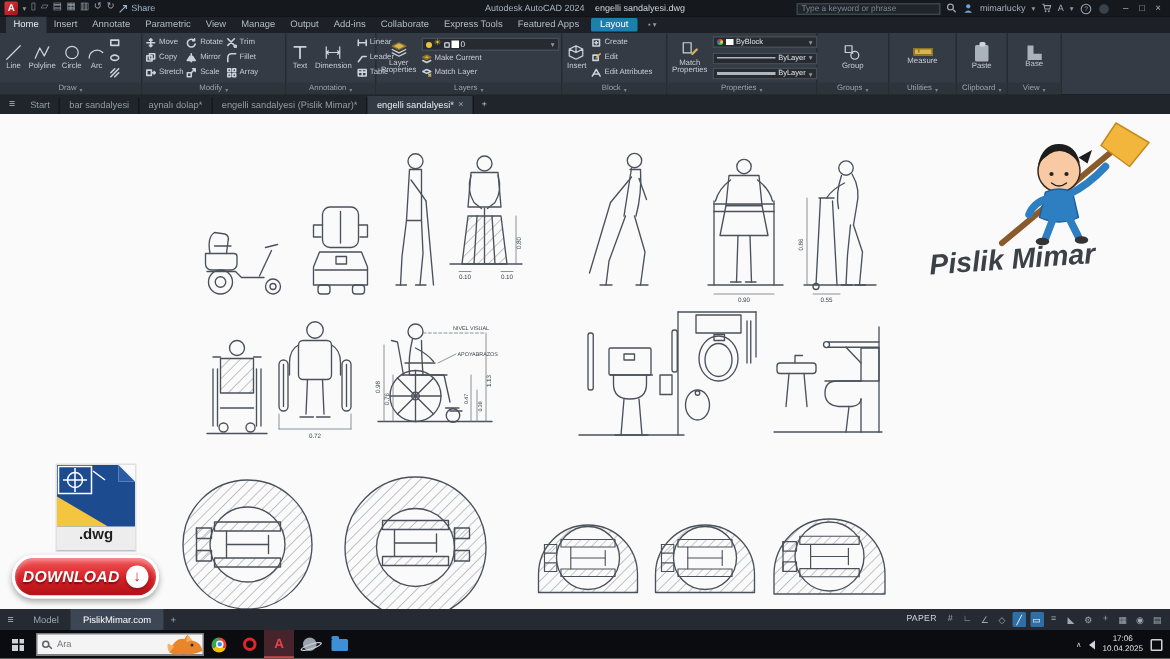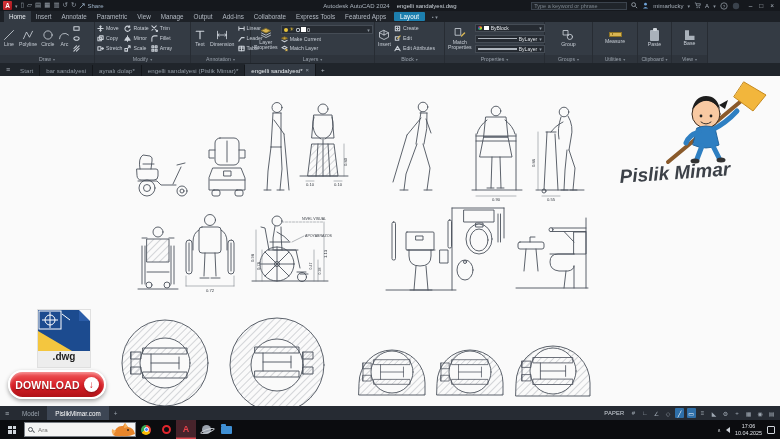--- a/index.html
+++ b/index.html
@@ -69,21 +69,21 @@
   .lbl-t{font-size:3.6px}
   .logo-t{font-size:19px;font-style:italic;font-weight:bold;fill:#3fa9e0;font-family:"DejaVu Serif",serif}
   
   .dwg-icon{position:absolute;left:38px;top:234px;width:52px;height:57px;background:#1c4b8f;box-shadow:0 0 0 1px #e0e0e0}
   .dwg-fold{position:absolute;top:0;right:0;width:0;height:0;border-top:11px solid #fafafa;border-left:11px solid #2a5ca8}
   .dwg-yellow{position:absolute;left:0;bottom:16px;width:0;height:0;border-bottom:20px solid #f4c63f;border-right:34px solid transparent}
   .dwg-band{position:absolute;left:0;bottom:0;width:100%;height:16px;background:#ededed;display:flex;align-items:flex-start;justify-content:center;font-weight:bold;font-size:10px;color:#1d1d1d}
   .dwg-art{position:absolute;left:5px;top:5px}
   
   .dl-btn{position:absolute;left:8px;top:294px;width:98px;height:29px;border-radius:15px;background:linear-gradient(180deg,#f2595b,#d61f26 55%,#b01217);border:2.5px solid #fff;box-shadow:0 2px 4px rgba(0,0,0,.35),inset 0 2px 3px rgba(255,255,255,.35);display:flex;align-items:center;justify-content:center;gap:4px;cursor:pointer}
-  .dl-label{color:#fff;font-weight:bold;font-size:10.5px;letter-spacing:.2px;text-shadow:0 1px 1px rgba(0,0,0,.45)}
+  .dl-label{color:#fff;font-weight:bold;font-size:10.5px;font-style:italic;letter-spacing:.2px;text-shadow:0 1px 1px rgba(0,0,0,.45)}
   .dl-circle{width:15px;height:15px;border-radius:50%;background:#fff;display:flex;align-items:center;justify-content:center;box-shadow:0 1px 2px rgba(0,0,0,.3)}
   .dl-arrow{color:#d61f26;font-weight:bold;font-size:10px;line-height:1}
   
   .lowbar{height:14px;background:#262b33;display:flex;align-items:stretch;color:#9aa3ad;font-size:6.3px}
   .lmenu{display:flex;align-items:center;padding:0 5px;color:#b6bec7;font-size:7px}
   .ltab{padding:0 8px;display:flex;align-items:center;cursor:default}
   .ltab.active{background:#3d4654;color:#fff}
   .lplus{display:flex;align-items:center;padding:0 5px}
   .stat{margin-left:auto;display:flex;align-items:center;gap:2.5px;padding-right:4px}
   .paper-lbl{font-size:5.8px;color:#cdd3da;margin-right:2px;letter-spacing:.2px}

